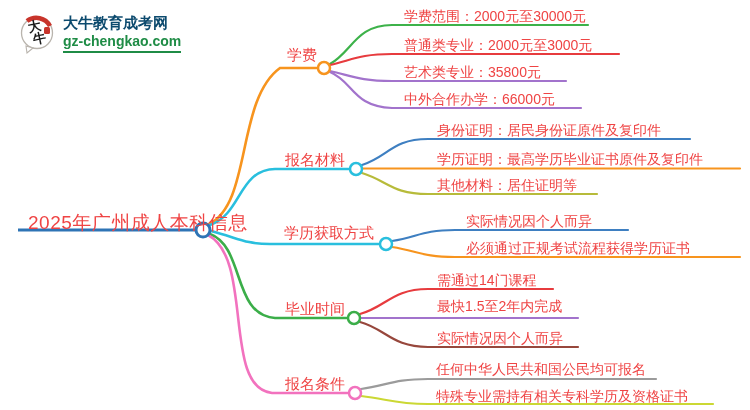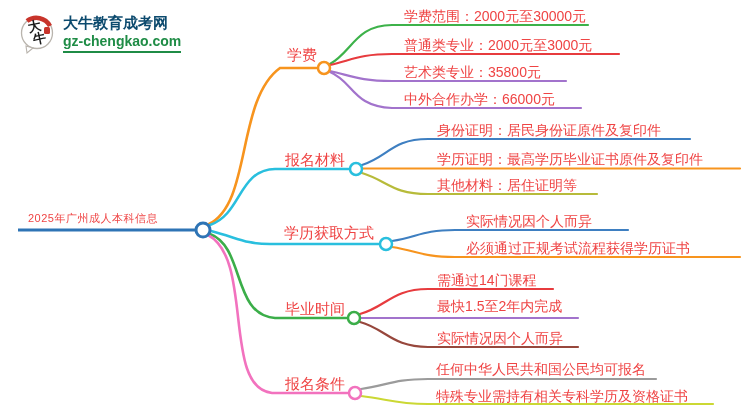--- a/index.html
+++ b/index.html
@@ -7,21 +7,21 @@
     position:relative;width:750px;height:410px;background:#ffffff;
     overflow:hidden;
     font-family:"Liberation Sans","DejaVu Sans",sans-serif;
   }
   #map-svg{position:absolute;left:0;top:0;}
   .label{
     position:absolute;white-space:nowrap;color:#ef4444;
     font-size:14px;line-height:1.15;
   }
   .branch-label{font-size:15px;}
-  .root-label{font-size:11px;letter-spacing:0.5px;}
+  .root-label{font-size:19px;letter-spacing:0.5px;}
   .logo{position:absolute;left:19px;top:14px;display:flex;align-items:flex-start;}
   .logo-text{margin-left:6px;display:flex;flex-direction:column;}
   .logo-title{color:#0c4a6e;font-weight:bold;font-size:15px;line-height:1.25;}
   .logo-domain{color:#1f8c46;font-weight:bold;font-size:14px;line-height:1.2;
     border-bottom:2px solid #1f8c46;padding-bottom:1px;text-align:right;}
 </style>
 </head>
 <body>
 
 <div id="canvas">

